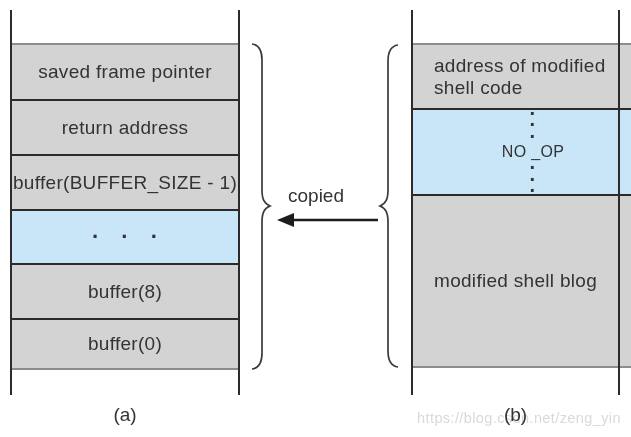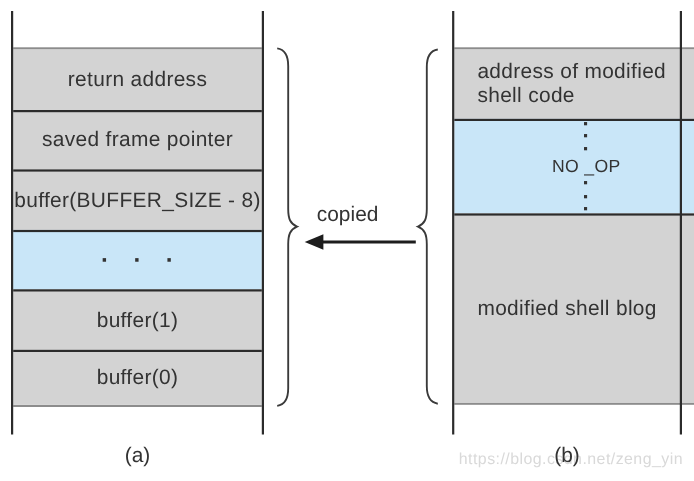--- a/index.html
+++ b/index.html
@@ -28,34 +28,34 @@
 <body>
 
 <div class="canvas">
 
   <div class="vline" style="left:10px"></div>
   <div class="vline" style="left:238px"></div>
   <div class="vline" style="left:411px"></div>
   <div class="vline" style="left:618px"></div>
 
   <div class="stack" style="left:12px;width:226px;">
-    <div class="cell gray" style="height:55px">
-      <span>return address</span>
-    </div>
     <div class="cell gray" style="height:54px">
       <span>saved frame pointer</span>
     </div>
     <div class="cell gray" style="height:55px">
-      <span>buffer(BUFFER_SIZE - 8)</span>
+      <span>return address</span>
+    </div>
+    <div class="cell gray" style="height:55px">
+      <span>buffer(BUFFER_SIZE - 1)</span>
     </div>
     <div class="cell blue" style="height:54px">
       <span class="ellipsis">· · ·</span>
     </div>
     <div class="cell gray" style="height:55px">
-      <span>buffer(1)</span>
+      <span>buffer(8)</span>
     </div>
     <div class="cell gray" style="height:50px">
       <span>buffer(0)</span>
     </div>
   </div>
 
   <div class="stack" style="left:413px;width:240px;">
     <div class="cell gray left-align" style="height:63px">
       <span>address of modified shell code</span>
     </div>

